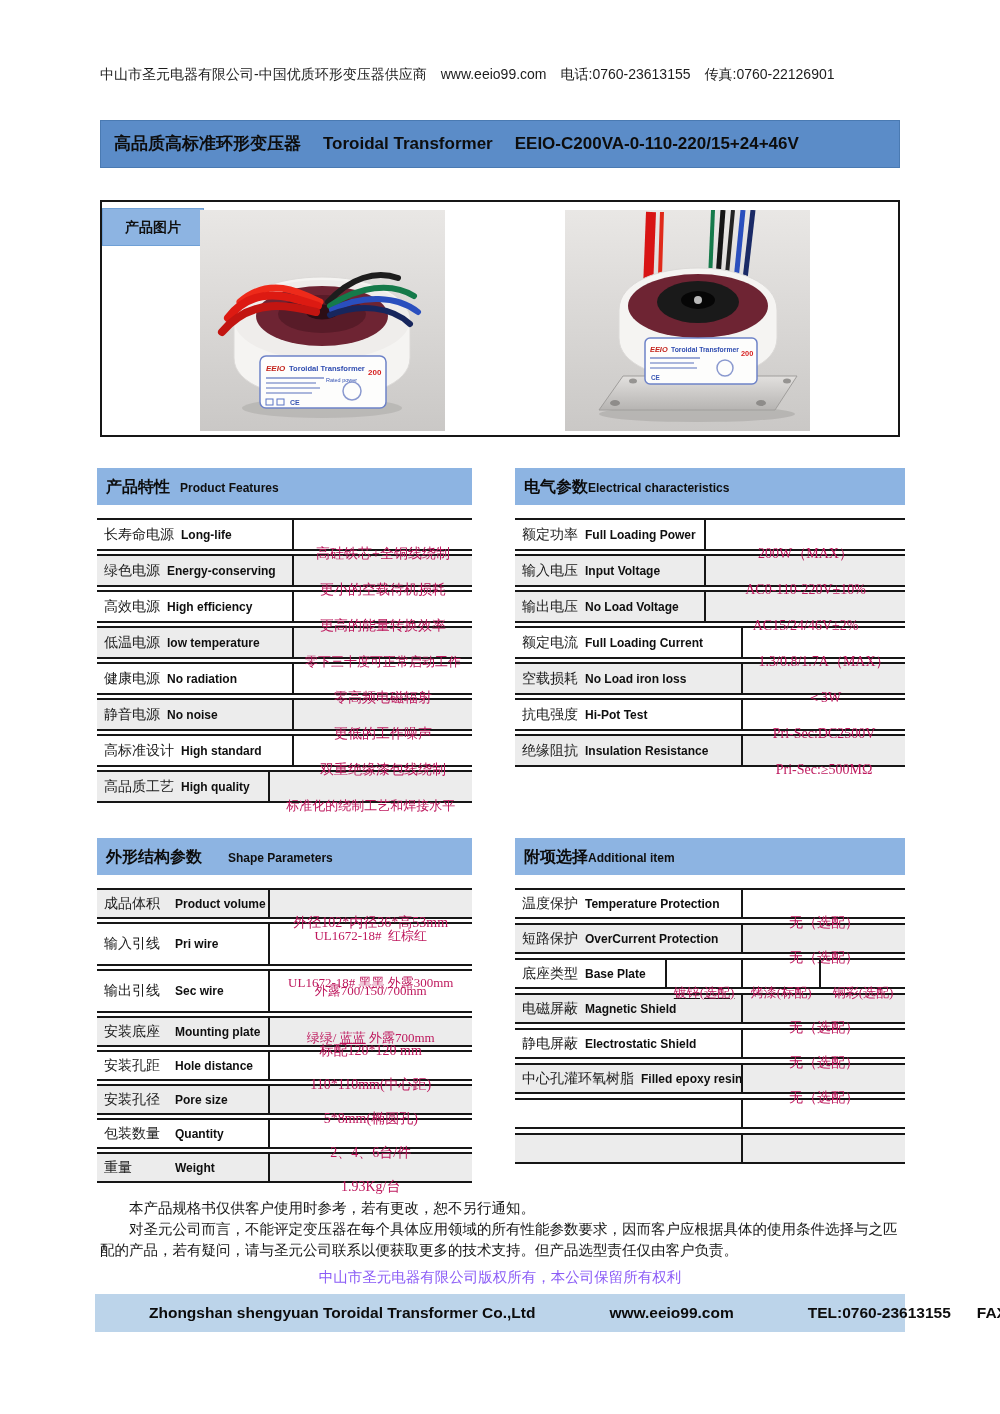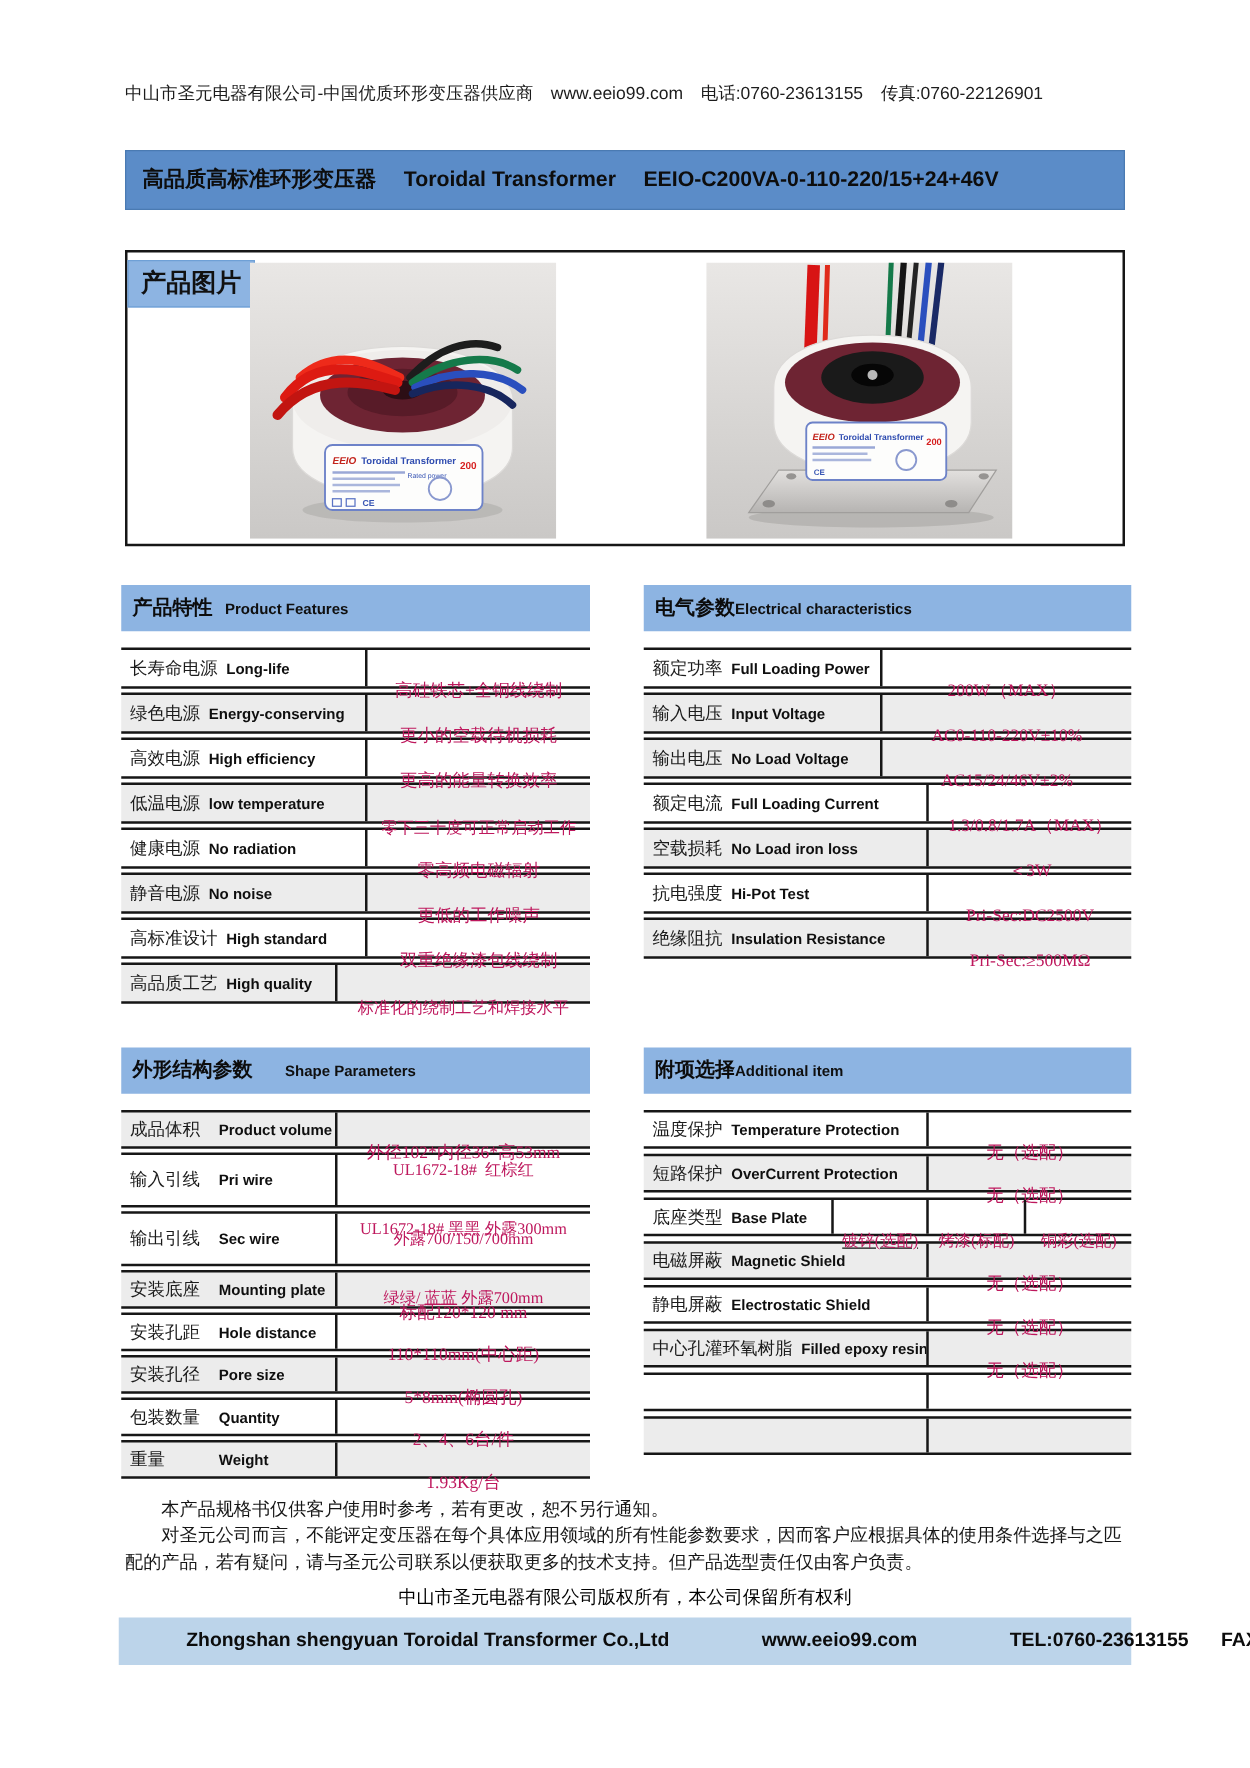--- a/index.html
+++ b/index.html
@@ -11,21 +11,21 @@
   #top-header .seg{margin-right:14px;}
 
   
   #title-bar{left:100px;top:120px;width:800px;height:48px;background:#5b8cc8;border:1px solid #4a7ab2;
              font-size:17px;font-weight:bold;color:#0d0d0d;line-height:46px;padding-left:13px;white-space:nowrap;}
   #title-bar .seg{margin-right:22px;}
 
   
   #photo-panel{left:100px;top:200px;width:800px;height:237px;border:2px solid #161616;background:#fff;}
   #photo-label{position:absolute;left:0px;top:6px;width:102px;height:38px;background:#8db4e2;border:1px solid #6fa0d6;
-               font-size:20px;font-weight:bold;text-align:center;line-height:36px;box-sizing:border-box;}
+               font-size:14px;font-weight:bold;text-align:center;line-height:36px;box-sizing:border-box;}
   .photo{position:absolute;top:8px;width:245px;height:221px;}
   #photo-left{left:98px;}
   #photo-right{left:463px;}
 
   
   .sec-header{height:37px;background:#8db4e2;font-size:16px;font-weight:bold;color:#0c0c0c;
               line-height:37px;padding-left:9px;white-space:nowrap;}
   .sec-header .en{margin-left:10px;}
   #features-header{left:97px;top:468px;width:375px;}
   #electrical-header{left:515px;top:468px;width:390px;}
@@ -72,21 +72,21 @@
   #additional-table .row.base .o1{width:19.5%;text-decoration:underline;}
   #additional-table .row.base .o2{width:20%;border-right:2px solid #161616;}
   #additional-table .row.base .o3{flex:1;border-right:none;}
   .line2{display:flex;justify-content:center;}
 
   
   #disclaimer{left:100px;top:1198px;width:804px;font-family:"Liberation Serif","DejaVu Serif",serif;
               font-size:14.5px;color:#161616;line-height:21px;}
   #disclaimer p{margin:0;text-indent:2em;}
   #copyright{left:100px;top:1268px;width:800px;text-align:center;font-family:"Liberation Serif","DejaVu Serif",serif;
-             font-size:14.5px;color:#000000;}
+             font-size:14.5px;color:#8b5cf6;}
   #footer-bar{left:95px;top:1294px;width:810px;height:38px;background:#bcd4ea;font-size:15.5px;font-weight:bold;
               line-height:38px;padding-left:6px;white-space:nowrap;color:#0c0c0c;}
   #footer-bar .seg{margin-right:26px;margin-left:48px;}
 </style>
 </head>
 <body>
 
 <div class="abs" id="top-header">
   <span class="seg">中山市圣元电器有限公司-中国优质环形变压器供应商</span><span class="seg">www.eeio99.com</span><span class="seg">电话:0760-23613155</span><span>传真:0760-22126901</span>
 </div>

